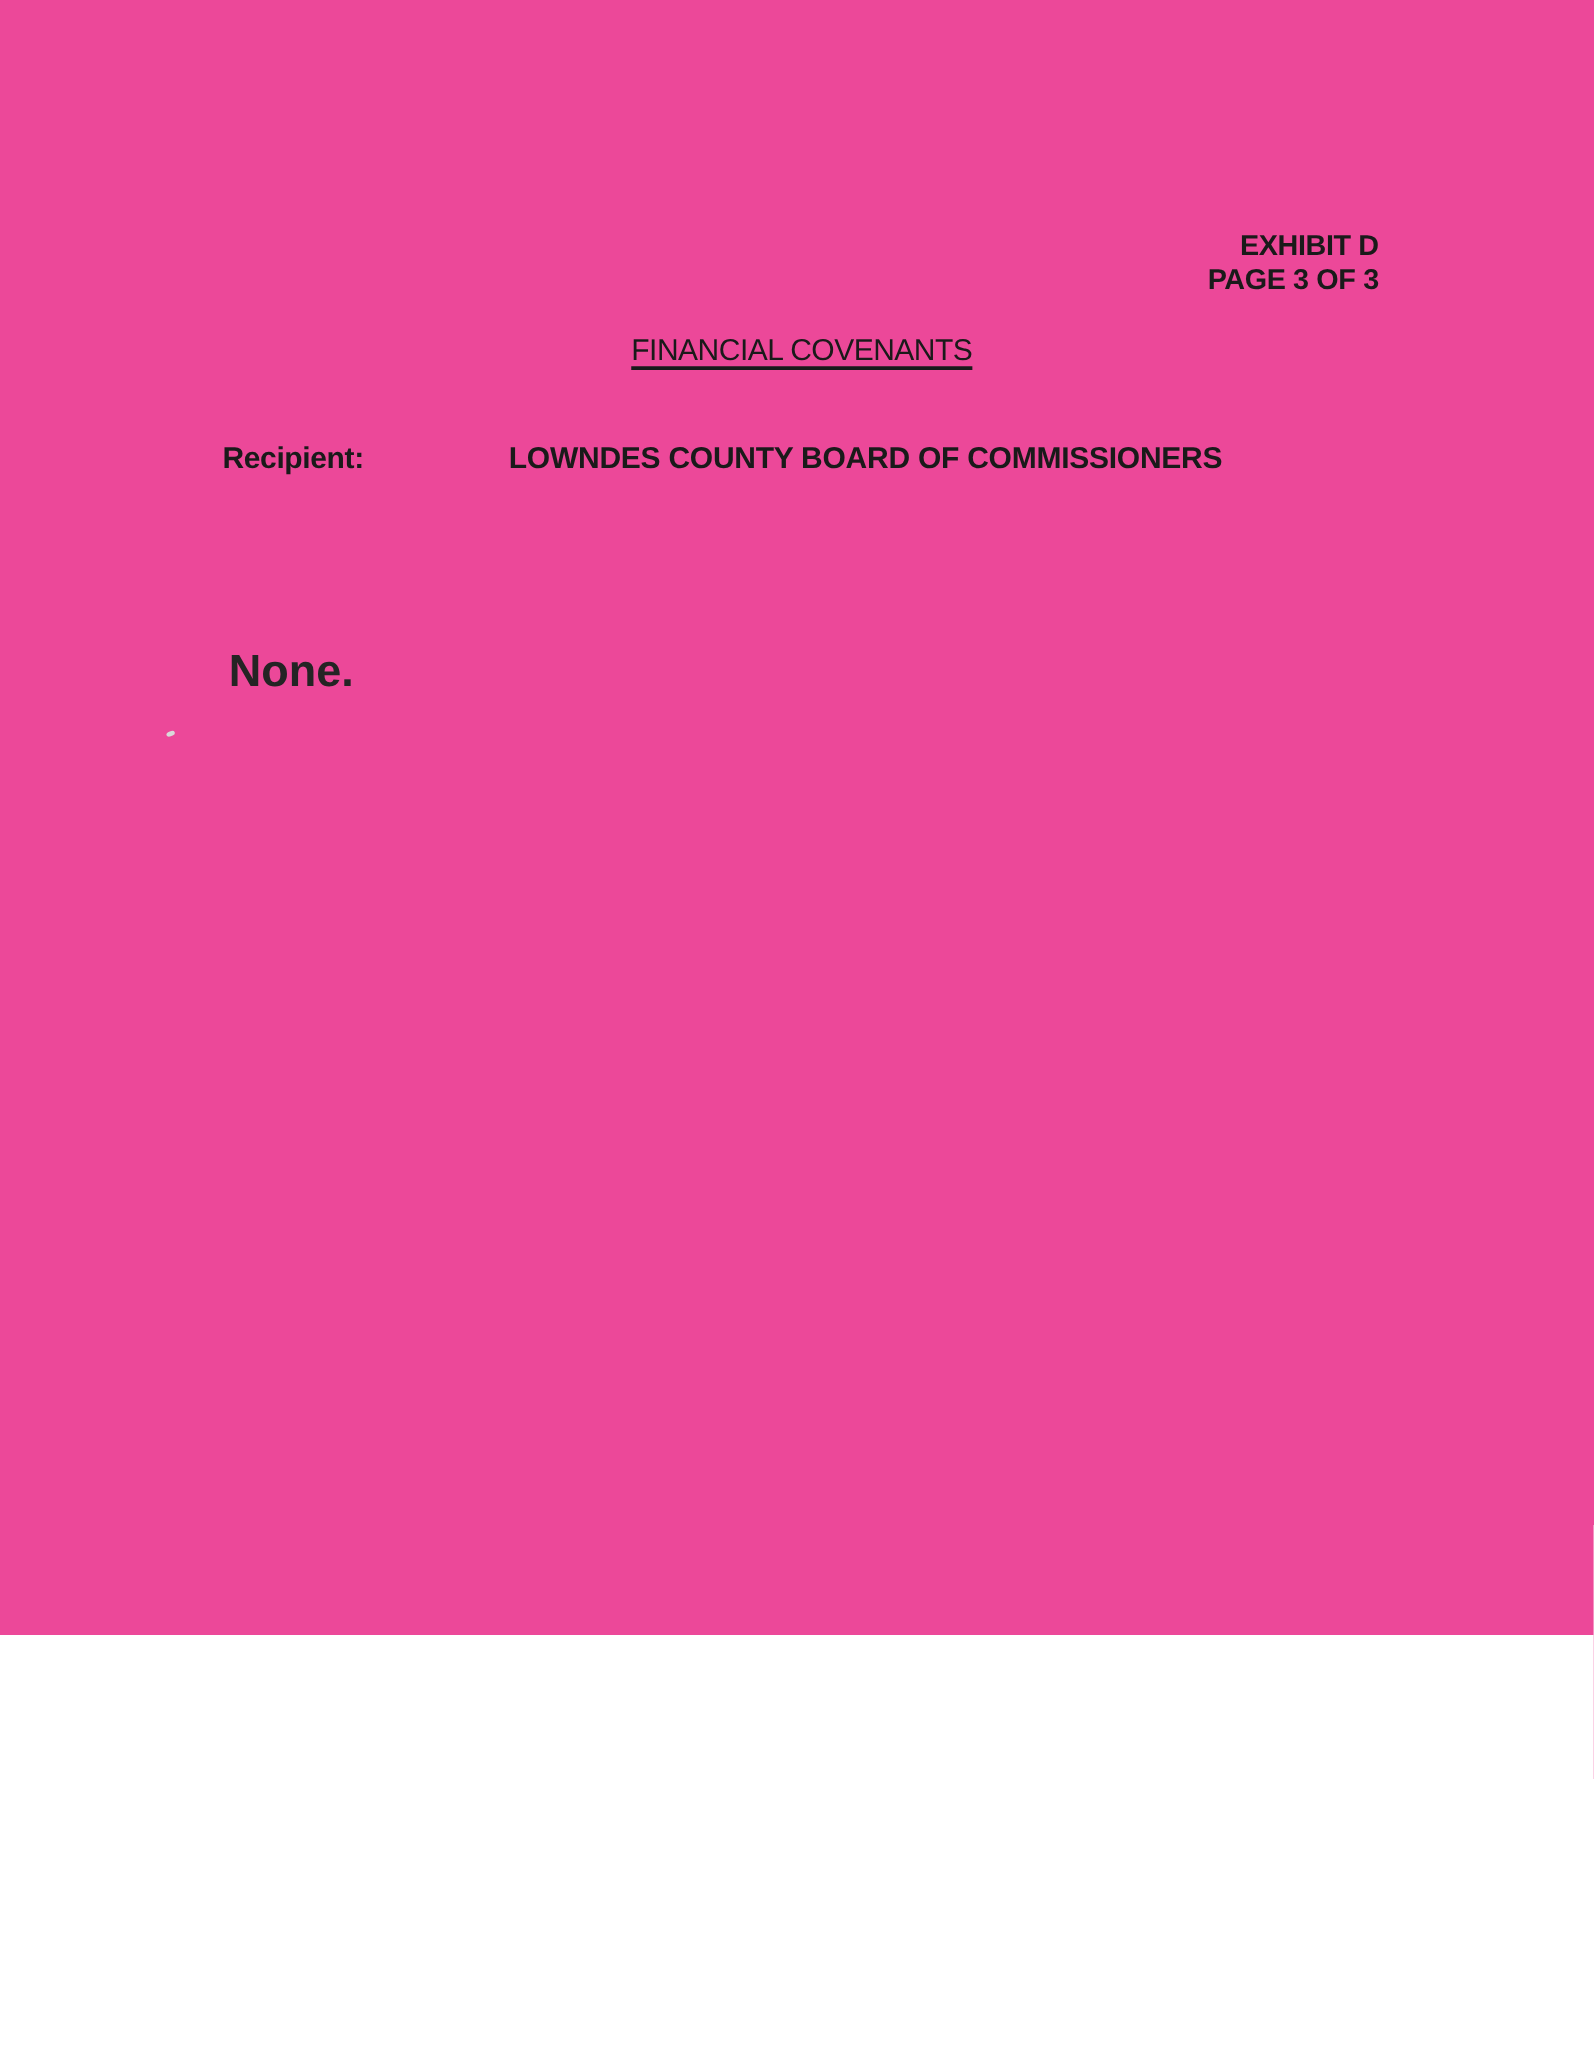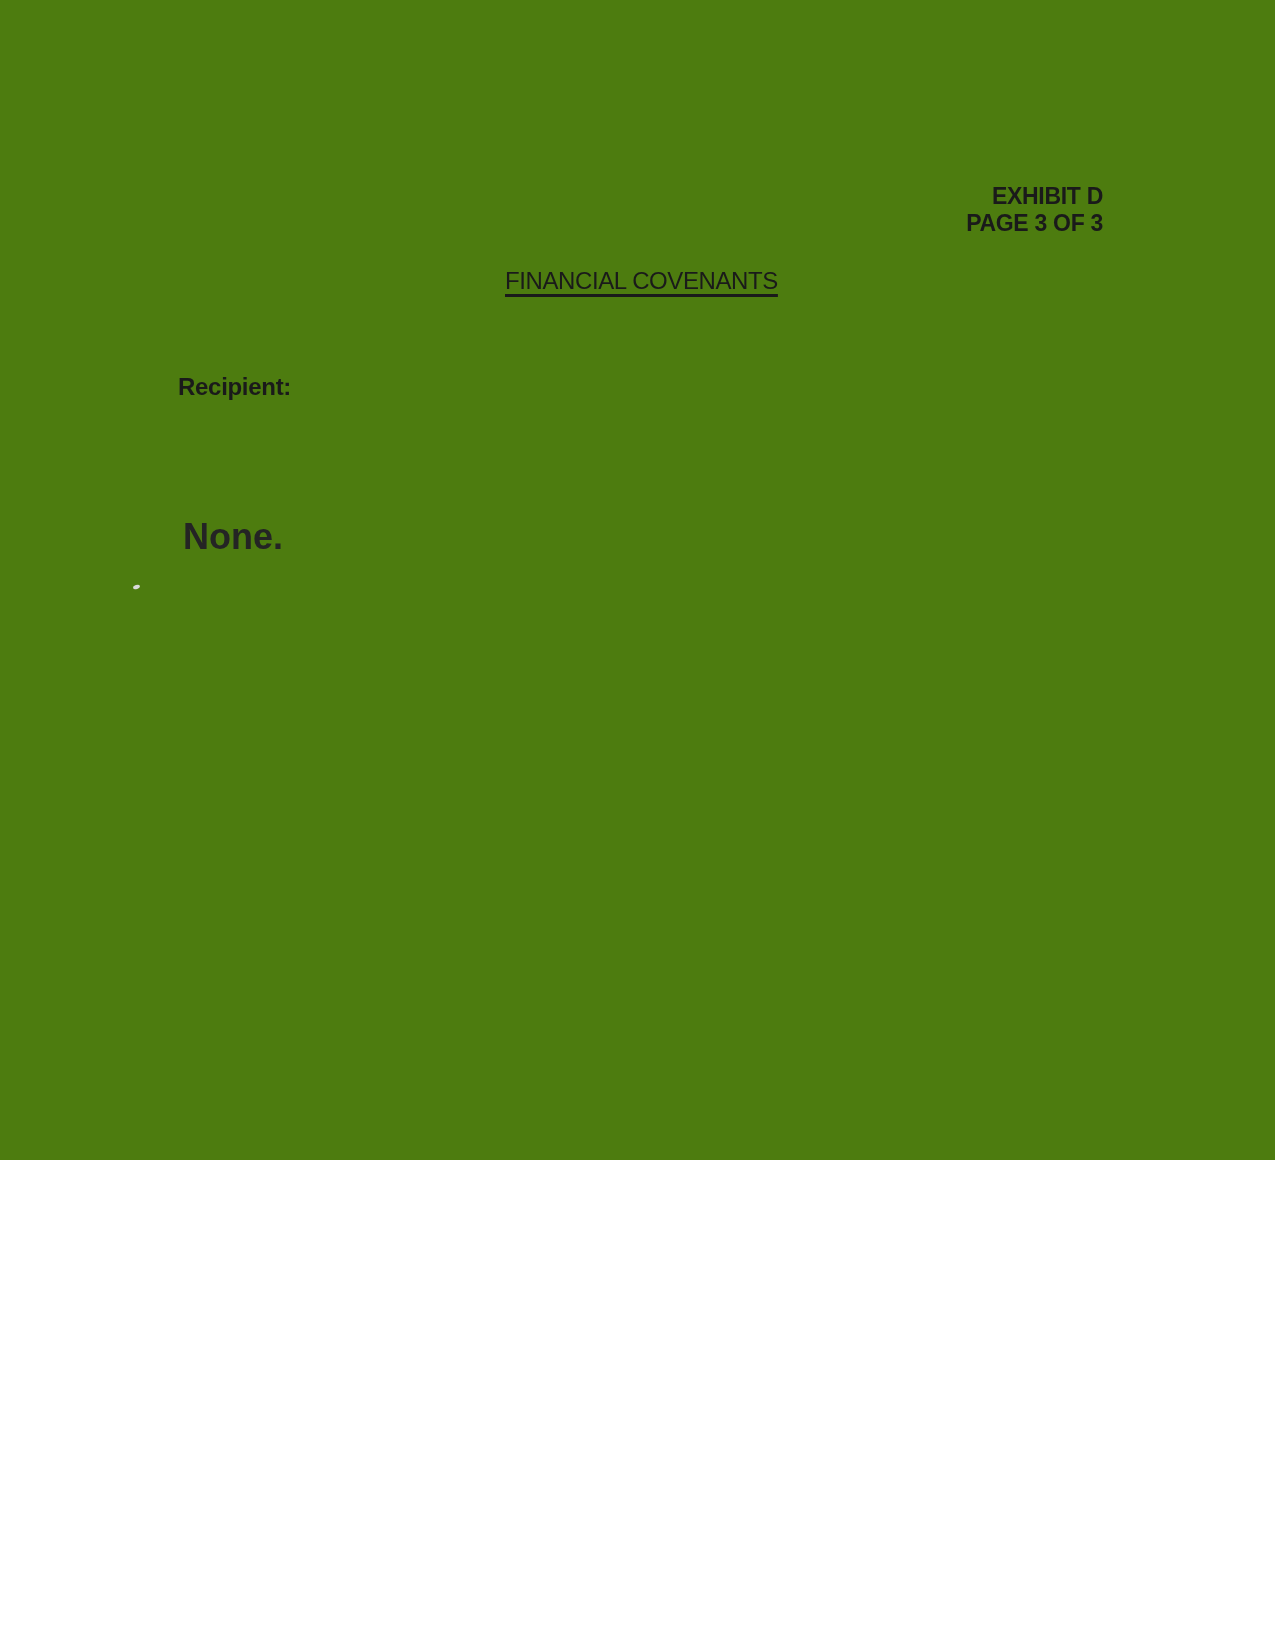--- a/index.html
+++ b/index.html
@@ -3,22 +3,22 @@
 <meta charset="utf-8">
 <style>
   html, body {
     margin: 0;
     padding: 0;
     background: #ffffff;
   }
   .page {
     position: relative;
     width: 1275px;
-    height: 1160px;
-    background: #4d7c0f;
+    height: 1308px;
+    background: #ec4899;
     overflow: hidden;
     font-family: "Liberation Sans", "DejaVu Sans", sans-serif;
     color: #1b1b1b;
     -webkit-font-smoothing: antialiased;
   }
   
   .exhibit-header {
     position: absolute;
     top: 183px;
     right: 172px;
@@ -45,21 +45,20 @@
   }
   .recipient-label {
     position: absolute;
     top: 353px;
     left: 178px;
     font-weight: 700;
     font-size: 24px;
     letter-spacing: -0.3px;
     color: #1a1a1a;
     white-space: nowrap;
-    margin-top: 20px;
   }
   .recipient-value {
     position: absolute;
     top: 353px;
     left: 407px;
     font-weight: 700;
     font-size: 24px;
     letter-spacing: -0.2px;
     color: #1a1a1a;
     white-space: nowrap;
@@ -103,20 +102,21 @@
 
   <div class="exhibit-header">
     <div>EXHIBIT D</div>
     <div>PAGE 3 OF 3</div>
   </div>
 
   <div class="doc-title">FINANCIAL COVENANTS</div>
 
   <div class="recipient-label">Recipient:</div>
 
+  <div class="recipient-value">LOWNDES COUNTY BOARD OF COMMISSIONERS</div>
 
   <div class="body-text">None.</div>
 
   <div class="speck-mid"></div>
 
   <div class="speck-bottom"></div>
 
 </div>
 
 </body></html>

